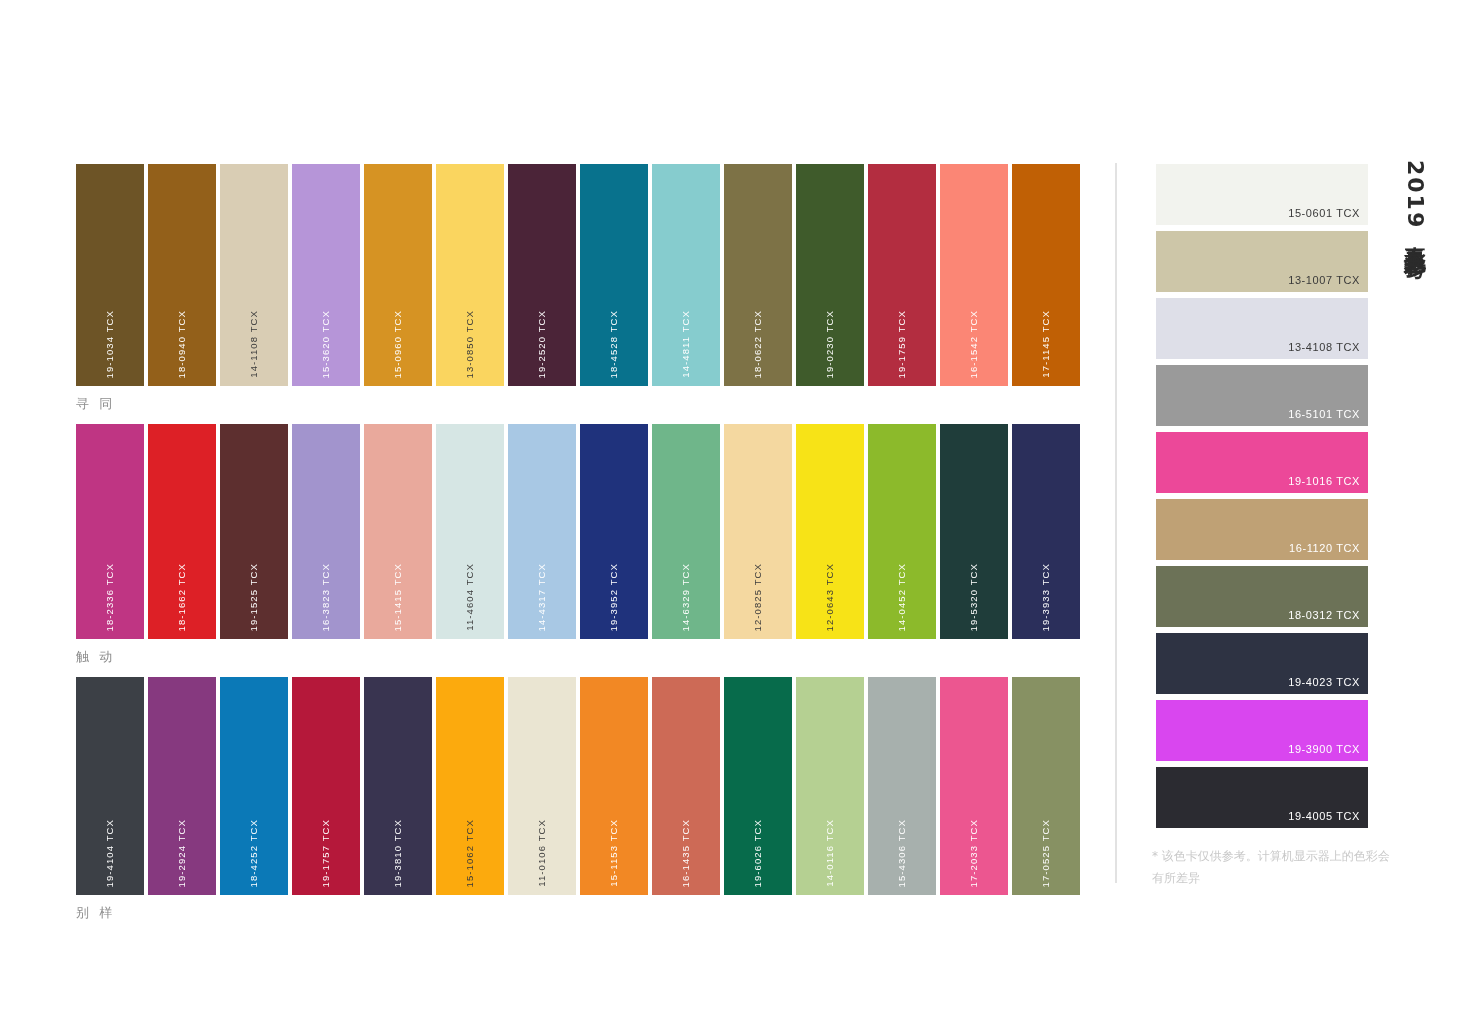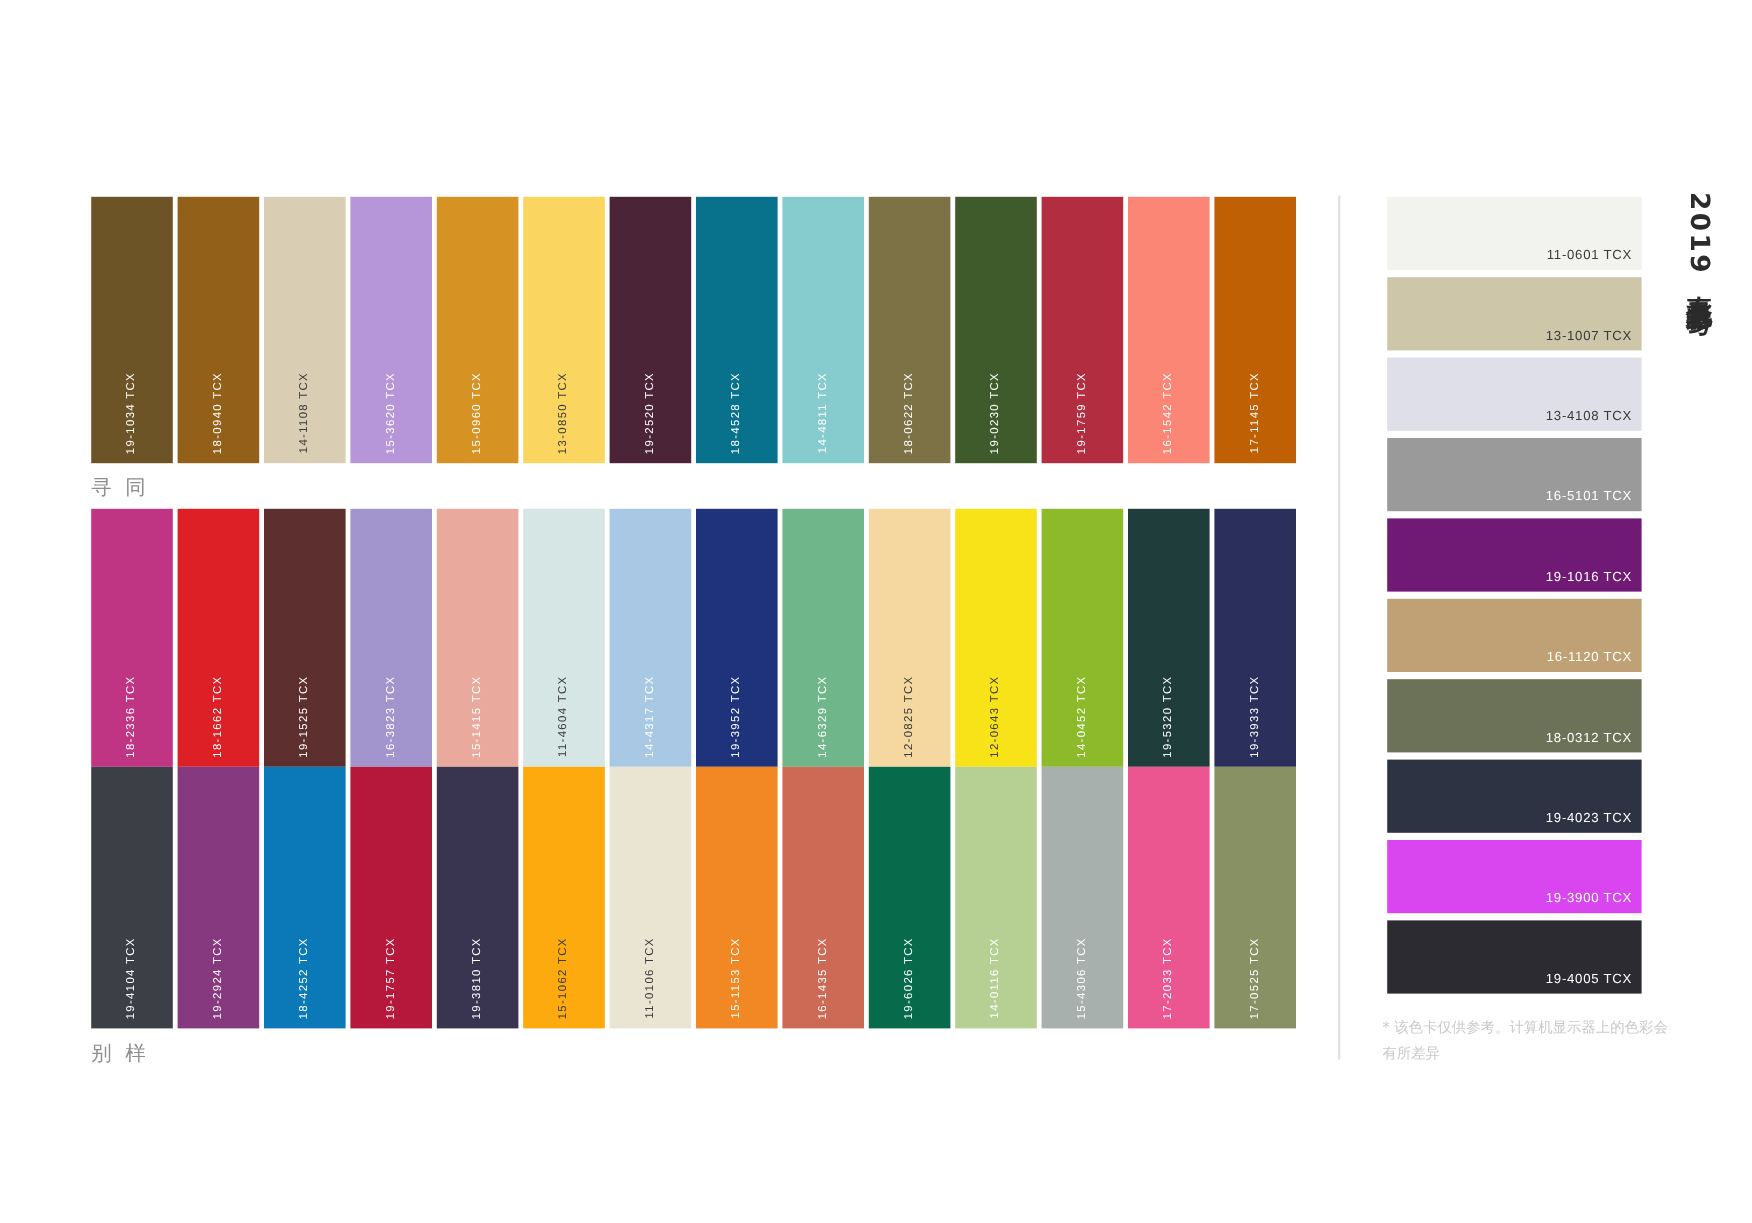--- a/index.html
+++ b/index.html
@@ -54,21 +54,21 @@
     transform: rotate(180deg);
     font-size: 9.5px;
     letter-spacing: 1.1px;
     font-family: "Liberation Sans", "DejaVu Sans", sans-serif;
     white-space: nowrap;
     line-height: 68px;
     padding-bottom: 6px;
   }
 
   .group-name {
-    font-size: 17px;
+    font-size: 13px;
     color: #8d8d8d;
     letter-spacing: 3px;
     font-family: "DejaVu Sans", "Liberation Sans", sans-serif;
     margin-top: 9px;
     margin-bottom: 11px;
     height: 18px;
   }
 
   
   .divider {
@@ -223,20 +223,21 @@
         <div class="swatch" style="height: 215px; background-color: rgb(140, 186, 43);">
             <span class="swatch-label" style="color: rgb(255, 255, 255);">14-0452 TCX</span>
           </div>
         <div class="swatch" style="height: 215px; background-color: rgb(31, 61, 58);">
             <span class="swatch-label" style="color: rgb(255, 255, 255);">19-5320 TCX</span>
           </div>
         <div class="swatch" style="height: 215px; background-color: rgb(43, 47, 91);">
             <span class="swatch-label" style="color: rgb(255, 255, 255);">19-3933 TCX</span>
           </div>
       </div>
+      <div class="group-name">触 动</div>
     </div>
 
     <div class="swatch-row">
       <div class="row-strip">
         <div class="swatch" style="height: 218px; background-color: rgb(60, 64, 70);">
             <span class="swatch-label" style="color: rgb(255, 255, 255);">19-4104 TCX</span>
           </div>
         <div class="swatch" style="height: 218px; background-color: rgb(134, 57, 127);">
             <span class="swatch-label" style="color: rgb(255, 255, 255);">19-2924 TCX</span>
           </div>
@@ -279,32 +280,32 @@
       </div>
       <div class="group-name">别 样</div>
     </div>
 
   </div>
 
   <div class="divider"></div>
 
   <div class="neutrals">
     <div class="neutral-swatch" style="background-color: rgb(242, 243, 238);">
-        <span class="neutral-label" style="color: rgb(58, 58, 58);">11-0601 TCX</span>
+        <span class="neutral-label" style="color: rgb(58, 58, 58);">15-0601 TCX</span>
       </div>
     <div class="neutral-swatch" style="background-color: rgb(205, 198, 168);">
         <span class="neutral-label" style="color: rgb(58, 58, 58);">13-1007 TCX</span>
       </div>
     <div class="neutral-swatch" style="background-color: rgb(222, 223, 232);">
         <span class="neutral-label" style="color: rgb(58, 58, 58);">13-4108 TCX</span>
       </div>
     <div class="neutral-swatch" style="background-color: rgb(154, 154, 154);">
         <span class="neutral-label" style="color: rgb(255, 255, 255);">16-5101 TCX</span>
       </div>
-    <div class="neutral-swatch" style="background-color: #701a75;">
+    <div class="neutral-swatch" style="background-color: #ec4899;">
         <span class="neutral-label" style="color: rgb(255, 255, 255);">19-1016 TCX</span>
       </div>
     <div class="neutral-swatch" style="background-color: rgb(191, 161, 117); text-decoration: underline;">
         <span class="neutral-label" style="color: rgb(255, 255, 255);">16-1120 TCX</span>
       </div>
     <div class="neutral-swatch" style="background-color: rgb(108, 114, 87);">
         <span class="neutral-label" style="color: rgb(255, 255, 255);">18-0312 TCX</span>
       </div>
     <div class="neutral-swatch" style="background-color: rgb(46, 51, 67);">
         <span class="neutral-label" style="color: rgb(255, 255, 255);">19-4023 TCX</span>

